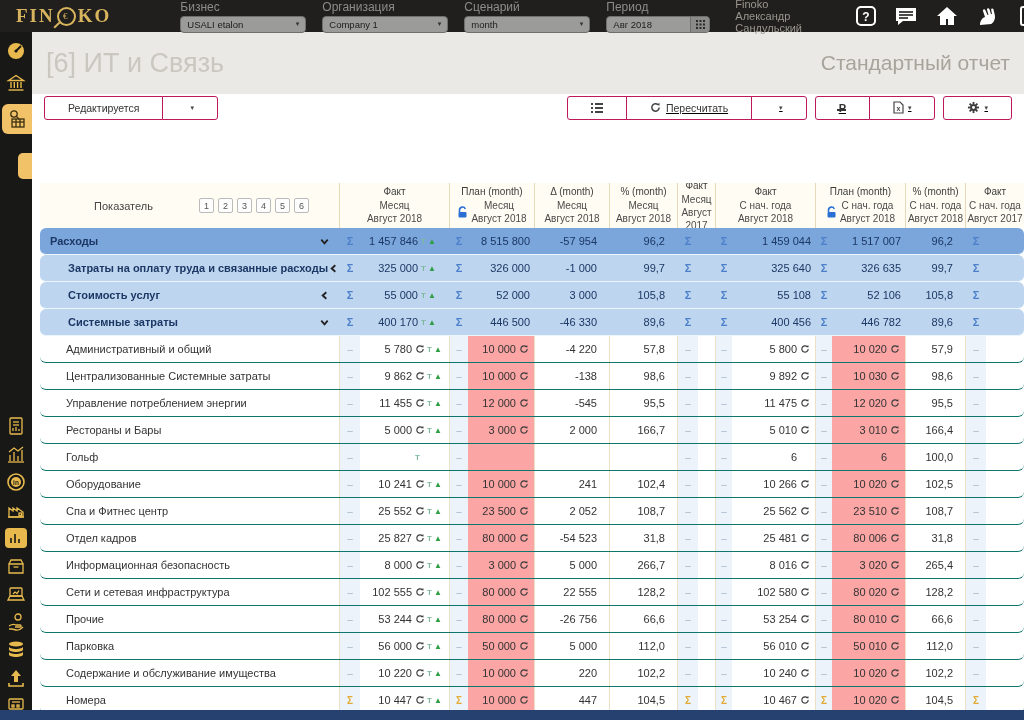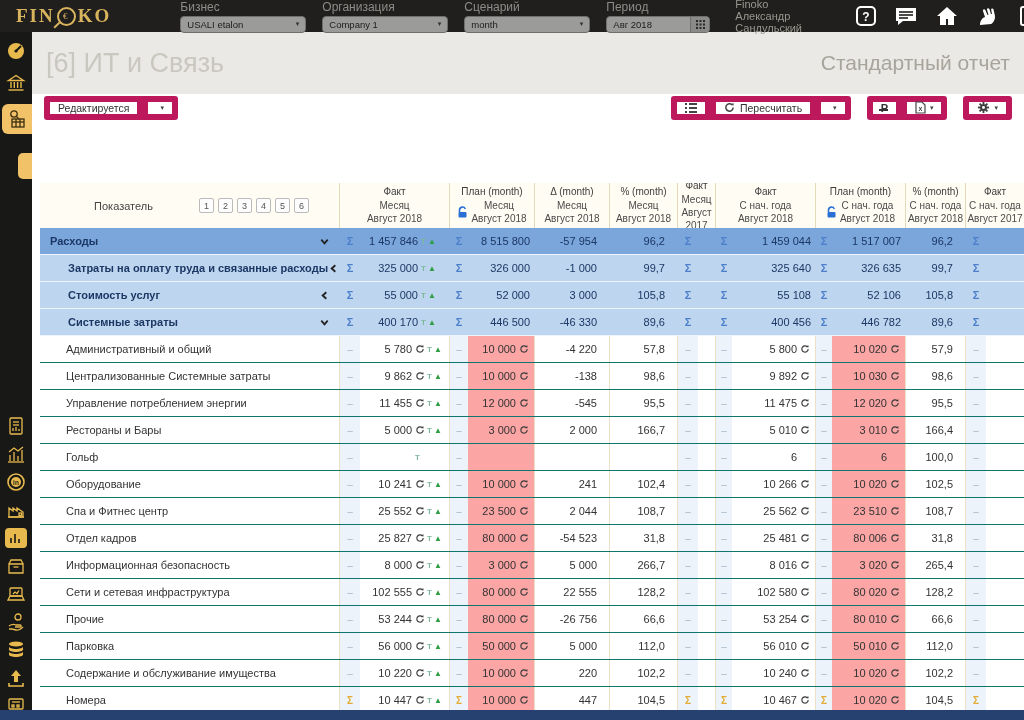--- a/index.html
+++ b/index.html
@@ -39,27 +39,27 @@
           align-items:center;gap:8px;}
   .sb-card{width:22px;height:20px;background:#e8ba4e;border-radius:4px;display:flex;align-items:center;justify-content:center;}
 
   
   .main{position:absolute;left:32px;top:32px;width:992px;height:688px;}
   .titlebar{height:62px;background:#eae9e5;display:flex;align-items:center;padding:0 14px;}
   .page-title{font-size:27px;color:#c9c7bf;font-weight:400;}
   .report-type{margin-left:auto;font-size:21px;color:#a7a49c;}
   .content{position:absolute;top:62px;left:0;width:992px;height:626px;background:#fff;}
   .toolbar{height:27px;background:#fff;display:flex;align-items:center;padding:0 12px;}
-  .btn{height:24px;border:6px solid #be185d;background:#fff;font-size:10.5px;color:#333;
-       display:flex;align-items:center;padding:0 8px;box-sizing:border-box;}
+  .btn{height:24px;border:1px solid #be185d;background:#fff;font-size:10.5px;color:#333;
+       display:flex;align-items:center;padding:0 23px;box-sizing:border-box;}
   .btn.seg-l{border-radius:3px 0 0 3px;}
   .btn.seg-r{border-radius:0 3px 3px 0;margin-left:-1px;}
   .btn.alone{border-radius:3px;}
   .btn .dcaret{font-size:7px;color:#444;margin-left:4px;}
-  .tb-right{margin-left:auto;display:flex;align-items:flex-end;gap:16px;}
+  .tb-right{margin-left:auto;display:flex;align-items:flex-end;gap:8px;text-decoration:underline;}
   .grp{display:flex;}
   .ruble{position:relative;font-weight:bold;font-size:11px;}
   .ruble:after{content:"";position:absolute;left:-2px;bottom:3px;width:9px;height:1.5px;background:#333;}
 
   
   .table{position:absolute;top:89px;left:8px;width:984px;}
   .grid{display:grid;grid-template-columns:300px 20px 90px 18px 67px 75px 68px 20px 18px 16px 84px 16px 74px 60px 20px 38px;}
   .header{height:45px;background:#fffdf3;}
   .hc{border-right:1px solid #e6d9ba;display:flex;flex-direction:column;align-items:center;
       justify-content:center;font-size:10px;color:#3c3c3c;overflow:hidden;}
@@ -68,21 +68,21 @@
   .h-sub{display:flex;align-items:center;gap:3px;}
   .h-lines{text-align:center;line-height:1.3;font-size:10px;color:#4a4a4a;}
   .hc-label{flex-direction:row;justify-content:flex-start;padding-left:8px;box-sizing:border-box;}
   .h-ind{flex:1;text-align:center;font-size:11px;color:#444;}
   .levels{display:flex;gap:4px;margin-right:30px;}
   .lvl{width:13px;height:13px;border:1px solid #bbb;background:#fdfdfd;border-radius:2px;font-size:9px;
        color:#555;display:flex;align-items:center;justify-content:center;}
   .g1{grid-column:2/4}.g2{grid-column:4/6}.g3{grid-column:6}.g4{grid-column:7}.g5{grid-column:8/10}
   .g6{grid-column:10/12}.g7{grid-column:12/14}.g8{grid-column:14}.g9{grid-column:15/17}
 
-  .row{height:26px;}
+  .row{height:26px;border-radius:6px;}
   .c{display:flex;align-items:center;overflow:hidden;box-sizing:border-box;}
   .b{border-right:1px solid #eee0c4;}
   .sub{justify-content:center;}
   .val{justify-content:flex-end;}
   .pr{padding-right:12px;}
   .num{font-size:11px;color:#333;white-space:nowrap;}
   .ico{display:flex;align-items:center;gap:2px;justify-content:flex-start;}
   .iw-d{width:34px;padding-left:3px;}
   .iw-s{width:24px;padding-left:3px;}
   .iw-p{width:15px;padding-left:3px;}
@@ -1169,21 +1169,21 @@
               <span class="ico iw-p">
                 <span class="ric">
                   <svg viewBox="0 0 12 12" width="10" height="10">
                     <path d="M9.8 6a3.8 3.8 0 1 1-1.1-2.7" fill="none" stroke="#3d3d3d" stroke-width="1.4"></path>
                     <path d="M9.9 1.2l.4 2.9-2.9-.4z" fill="#3d3d3d"></path>
                   </svg>
                 </span>
               </span>
             </div>
             <div class="c val b pr">
-              <span class="num">2 044</span>
+              <span class="num">2 052</span>
             </div>
             <div class="c val b pr">
               <span class="num">108,7</span>
             </div>
             <div class="c sub">
               <span class="dsh">–</span>
             </div>
             <div class="c val b"></div>
             <div class="c sub">
               <span class="dsh">–</span>

